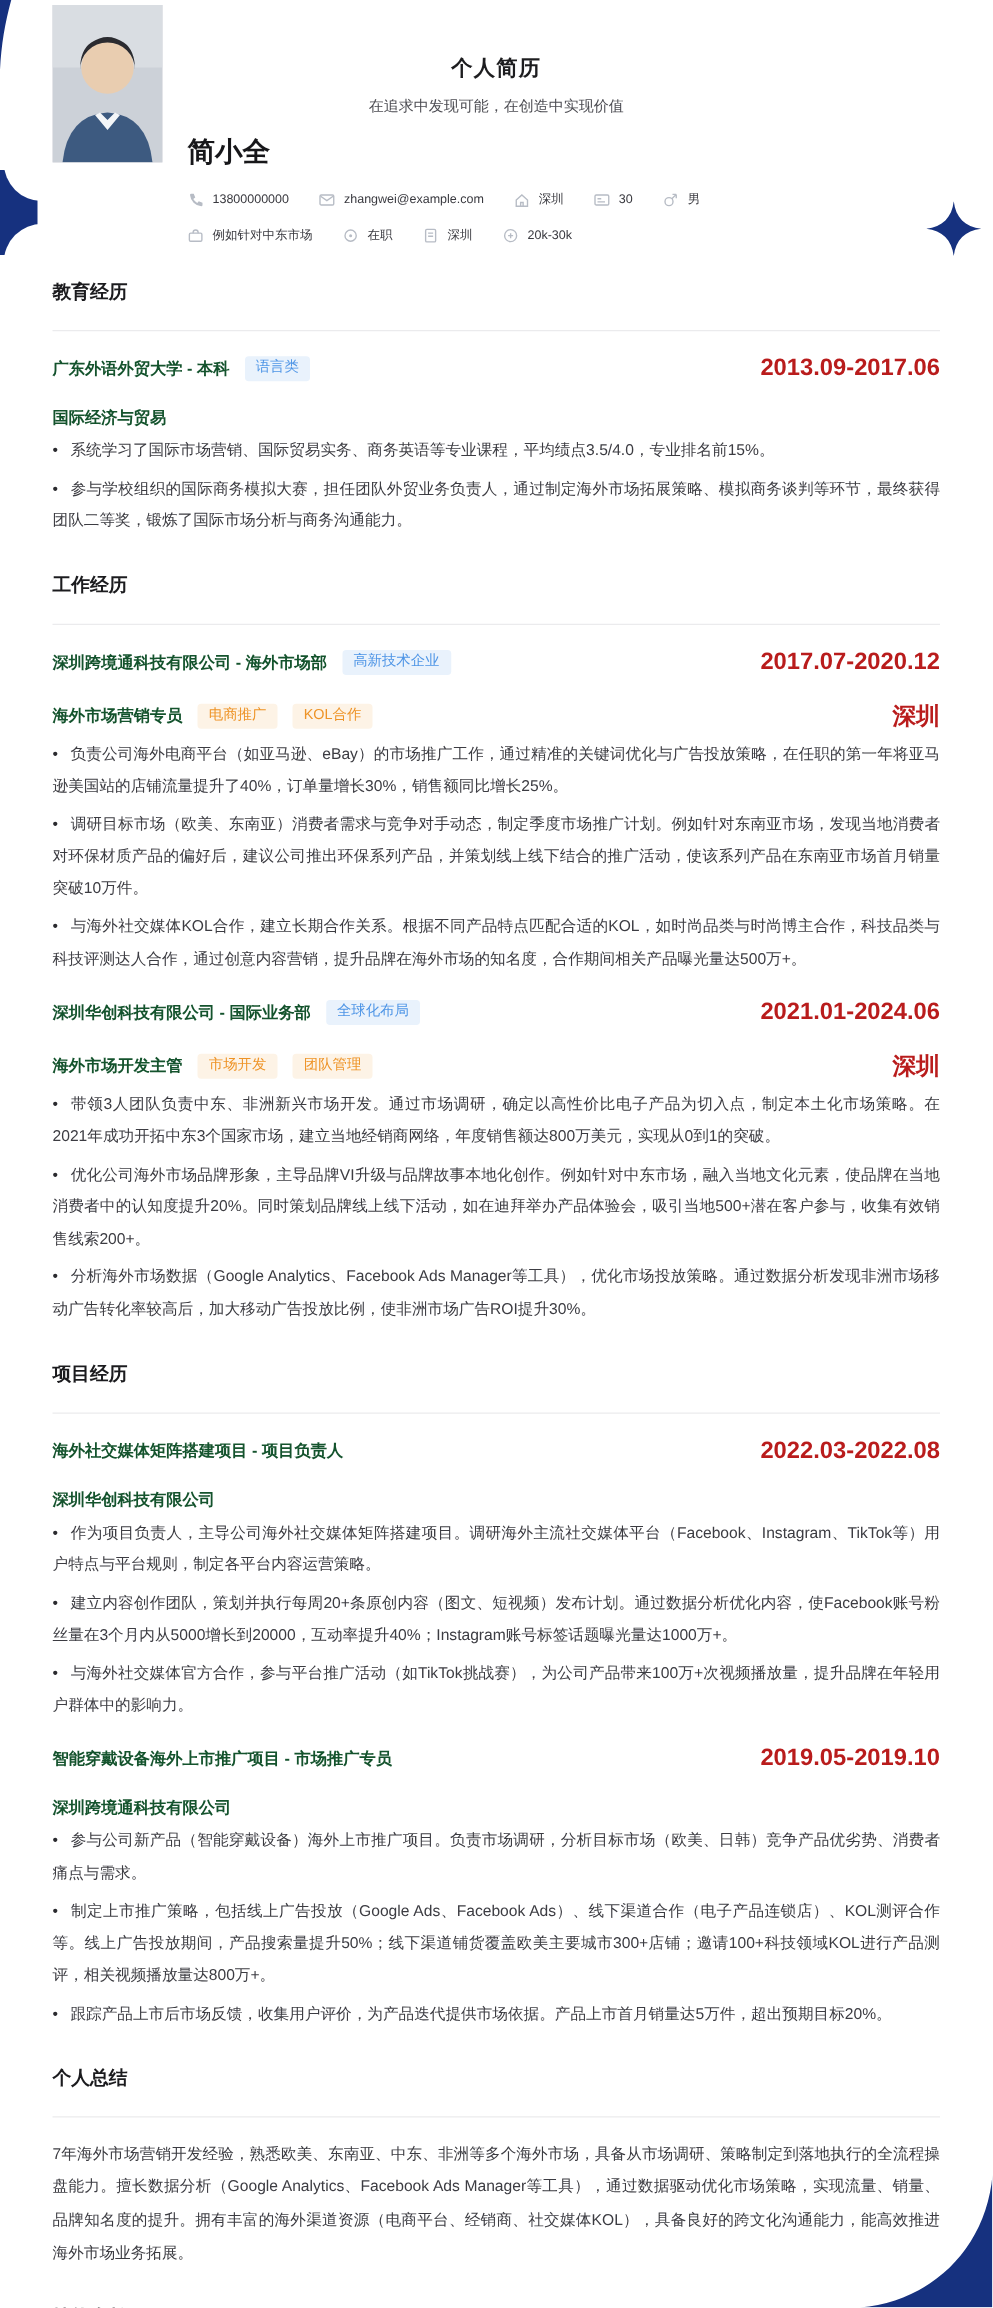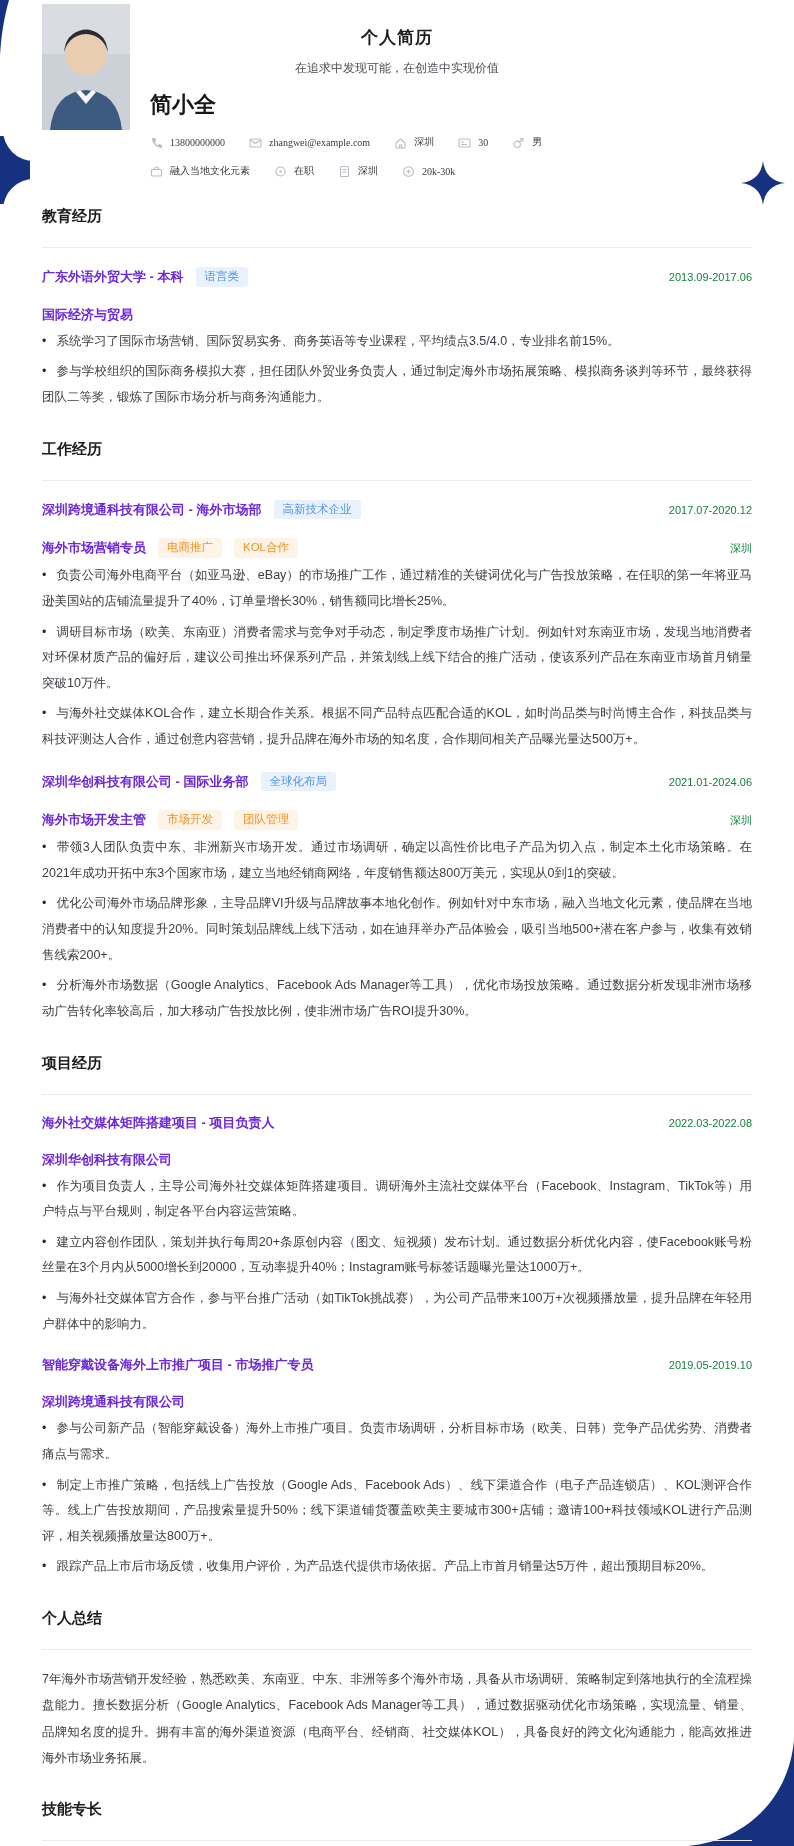--- a/index.html
+++ b/index.html
@@ -9,21 +9,21 @@
     font-family: "Liberation Sans", "DejaVu Sans", sans-serif;
     color: #333;
   }
   .content { padding: 0 42px; position: relative; }
 
   
   .deco { position: absolute; pointer-events: none; }
   .accent-fill { fill: var(--accent, #16317f); }
 
   
-  .header { position: relative; padding-top: 26px; min-height: 152px; font-family: Liberation Serif, serif; }
+  .header { position: relative; padding-top: 43px; min-height: 152px; }
   .photo {
     position: absolute; left: 0; top: 4px; width: 88px; height: 126px;
     overflow: hidden; background: #cfd4da;
   }
   .page-title { text-align: center; font-size: 17px; font-weight: bold; color: #1d1d1f; letter-spacing: 1px; }
   .page-subtitle { text-align: center; font-size: 12px; color: #4c4c52; margin-top: 11px; }
   .header-info { margin-left: 108px; margin-top: 13px; }
   .name { font-size: 22px; font-weight: bold; color: #17171a; }
   .contact-row { display: flex; align-items: center; gap: 24px; margin-top: 15px; font-size: 10px; color: #39393f; }
   .contact-item { display: inline-flex; align-items: center; gap: 7px; white-space: nowrap; }
@@ -33,22 +33,22 @@
   
   .section { margin-top: 29px; }
   .section-heading {
     font-size: 15px; font-weight: bold; color: #1b1b1e;
     padding-bottom: 21px; border-bottom: 1px solid #ebebed;
   }
   .entry { margin-top: 8px; }
   .entry + .entry { margin-top: 18px; }
   .entry-row { display: flex; justify-content: space-between; align-items: center; margin-top: 19px; }
   .left-group { display: flex; align-items: center; gap: 12px; }
-  .entry-title { font-size: 13px; font-weight: bold; color: #6d28d9; }
-  .entry-date, .entry-loc { font-size: 11px; font-weight: normal; color: #15803d; }
+  .entry-title { font-size: 13px; font-weight: bold; color: #14532d; }
+  .entry-date, .entry-loc { font-size: 19px; font-weight: bold; color: #b91c1c; }
   .badge {
     font-size: 11.5px; font-weight: normal; padding: 3px 9px; border-radius: 3px; line-height: 1.2;
   }
   .badge.blue   { color: var(--badge-blue, #4e95e6);  background: var(--badge-blue-bg, #e9f2fc); }
   .badge.orange { color: var(--badge-orange, #ee9326); background: var(--badge-orange-bg, #fdf3e6); }
   .bullets { margin-top: 5px; }
   .bullet {
     font-size: 12.5px; line-height: 2.05; color: #3c3c42;
     margin-top: 5px; text-align: justify;
   }
@@ -145,21 +145,21 @@
             </span>
           </div>
           <div class="contact-row">
             <span class="contact-item">
               <span class="icon">
                 <svg viewBox="0 0 13 13">
                   <rect x="1.5" y="4.5" width="10" height="6.5" rx="1"></rect>
                   <path d="M4.5 4.5V4a2 2 0 0 1 4 0v.5"></path>
                 </svg>
               </span>
-              <span>融入当地文化元素</span>
+              <span>例如针对中东市场</span>
             </span>
             <span class="contact-item">
               <span class="icon">
                 <svg viewBox="0 0 13 13">
                   <circle cx="6.5" cy="6.5" r="4.5"></circle>
                   <circle cx="6.5" cy="6.5" r="1.2" fill="#b7bcc5" stroke="none"></circle>
                 </svg>
               </span>
               <span>在职</span>
             </span>

